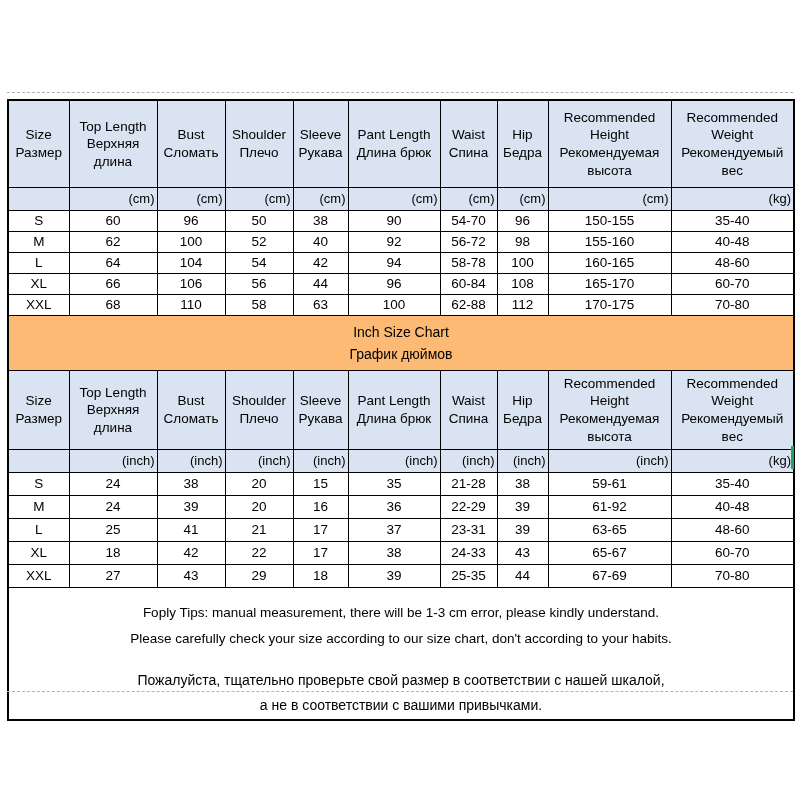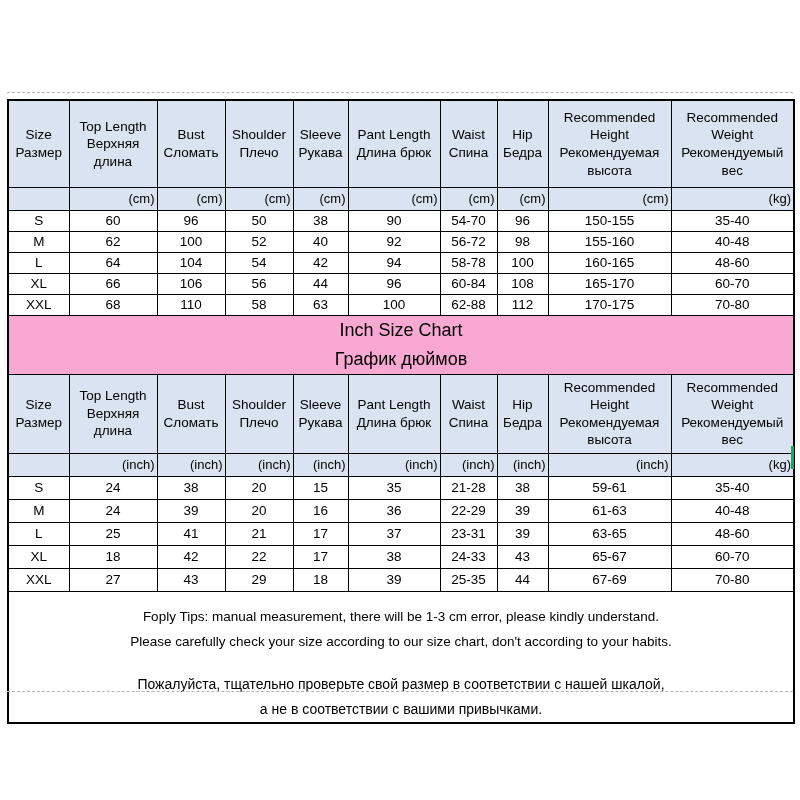--- a/index.html
+++ b/index.html
@@ -28,21 +28,21 @@
     font-weight:400;font-size:13.5px;line-height:1.3;height:86px;
   }
   #tbody-inch .header-row th{height:78px;}
   .hdr-en,.hdr-ru{display:block;}
   .units-row td{
     background:var(--header-bg);
     font-size:13px;height:22px;line-height:22px;text-align:right;
   }
   .data-row td{font-size:13.5px;height:20px;line-height:20px;}
   #tbody-inch .data-row td{height:22px;line-height:22px;}
-  .mid-cell{height:54px;font-size:18px;line-height:1.6;background:#f9a8d4;}
+  .mid-cell{height:54px;font-size:14px;line-height:1.6;background:#fdba74;}
   .tips-cell{height:104px;background:#fff;}
   .tips-en{font-size:13.5px;line-height:1.9;margin-top:12px;}
   .tips-ru{font-size:14px;line-height:1.8;margin-top:17px;}
   .page-break-line{
     position:absolute;left:7px;width:786px;height:0;
     border-top:1px dashed var(--break-col);
   }
   .page-break-top{top:92px;}
   .page-break-bottom{top:691px;}
   .selection-marker{
@@ -265,21 +265,21 @@
         </tr>
         <tr class="data-row">
           <td>M</td>
           <td>24</td>
           <td>39</td>
           <td>20</td>
           <td>16</td>
           <td>36</td>
           <td>22-29</td>
           <td>39</td>
-          <td>61-63</td>
+          <td>61-92</td>
           <td>40-48</td>
         </tr>
         <tr class="data-row">
           <td>L</td>
           <td>25</td>
           <td>41</td>
           <td>21</td>
           <td>17</td>
           <td>37</td>
           <td>23-31</td>

